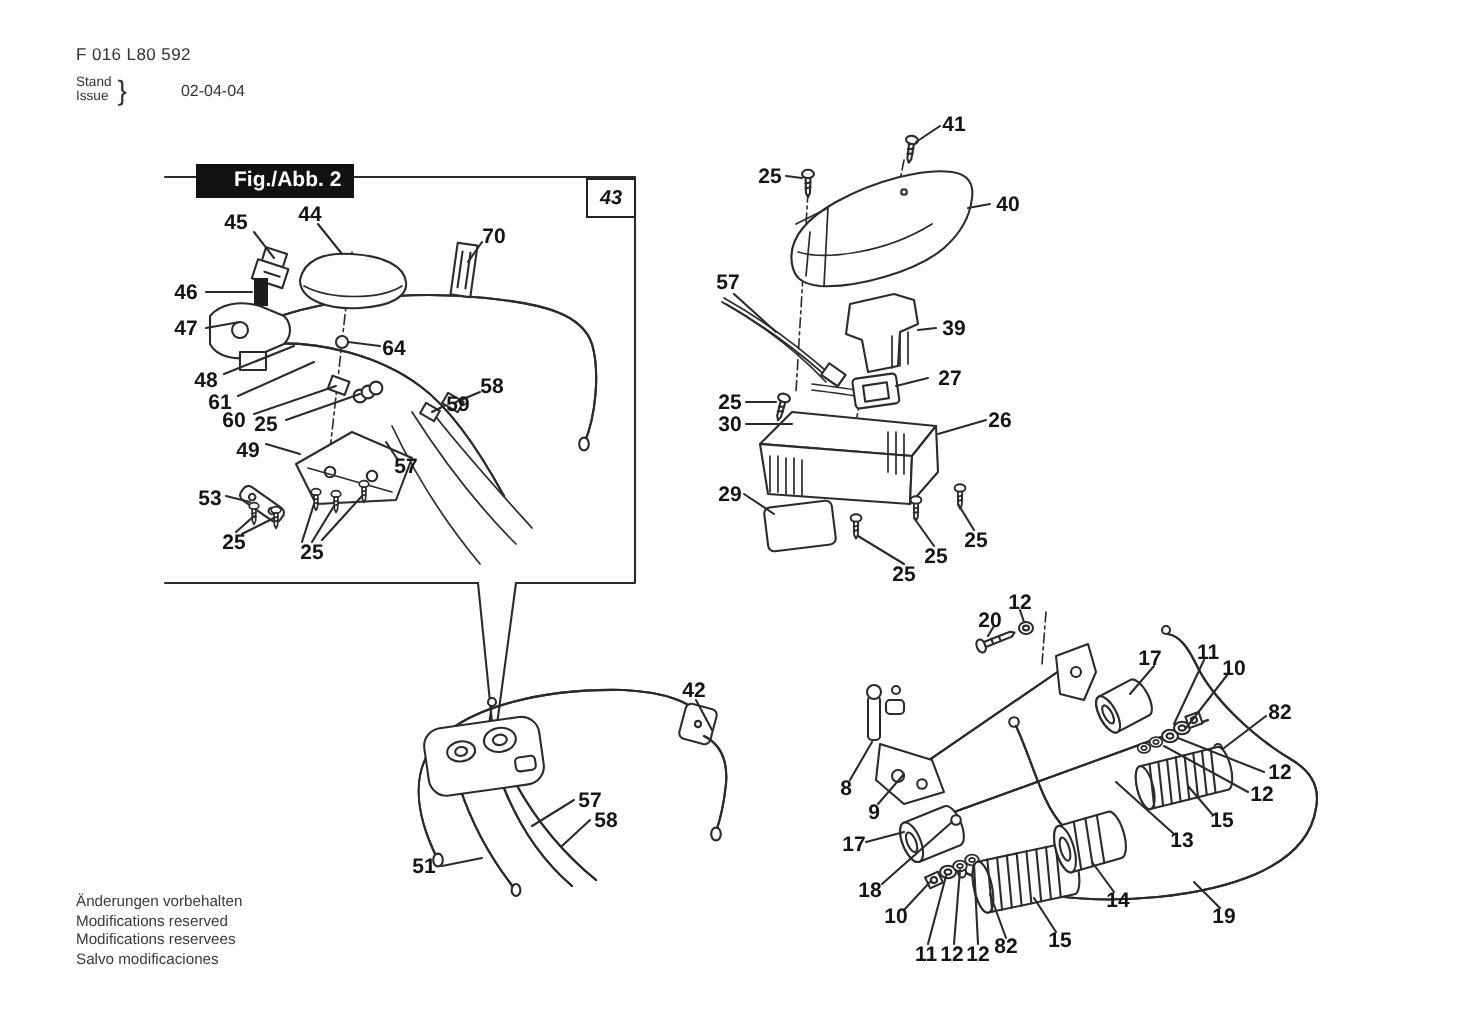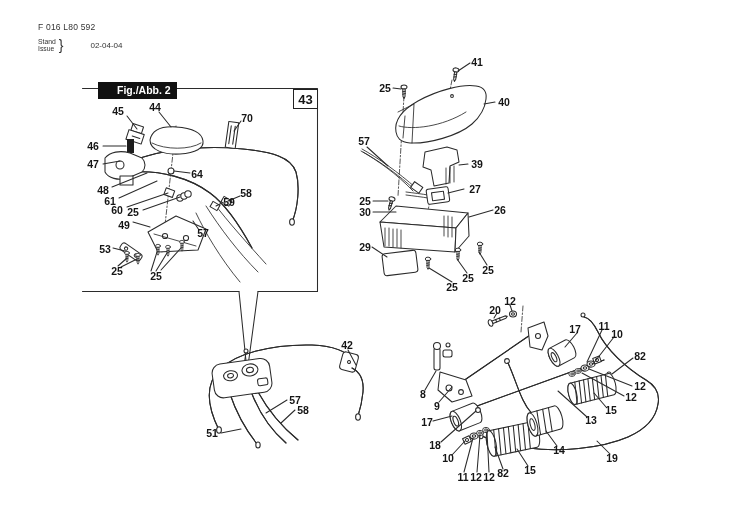--- a/index.html
+++ b/index.html
@@ -15,21 +15,21 @@
   .dash{stroke-width:.8;stroke-dasharray:5 2 1.5 2;}
   .plabel{font:700 10.5px "Liberation Sans",sans-serif;fill:#151515;text-anchor:middle;stroke:none;}
   .hdr{position:absolute;left:38px;top:22px;font-size:8.5px;color:#333;letter-spacing:.2px;}
   .standblk{position:absolute;left:38px;top:37px;display:flex;align-items:center;gap:2px;color:#333;}
   .standblk .two{display:flex;flex-direction:column;font-size:6.8px;line-height:7.5px;}
   .standblk .brace{font-size:14px;font-weight:400;margin:0 1px;}
   .standblk .date{font-size:8px;margin-left:24px;}
   .figbadge{position:absolute;left:98px;top:38px;background:#111;color:#fff;
             font-size:10.5px;font-weight:700;padding:2px 6px 3px 19px;margin-top:44px;}
   .box43{position:absolute;left:293px;top:89px;width:23px;height:18px;border:1.4px solid #222;
-         display:flex;align-items:center;justify-content:center;font-size:13px;font-weight:700;color:#151515;background:#fff;}
+         display:flex;align-items:center;justify-content:center;font-size:10px;font-weight:700;color:#151515;background:#fff;font-style:italic;}
   .footer{position:absolute;left:38px;top:446px;font-size:7.6px;line-height:9.6px;color:#3a3a3a;}
 </style>
 </head>
 <body>
 
 <div id="page">
 
 <svg width="734" height="518" viewBox="0 0 734 518">
   <defs>
     <g id="screwV">
@@ -436,14 +436,20 @@
     <span>Stand</span>
     <span>Issue</span>
   </span>
   <span class="brace">}</span>
   <span class="date">02-04-04</span>
 </div>
 <div class="figbadge">Fig./Abb. 2</div>
 
 <div class="box43">43</div>
 
-
+<div class="footer">
+  <div>Änderungen vorbehalten</div>
+  <div>Modifications reserved</div>
+  <div>Modifications reservees</div>
+  <div>Salvo modificaciones</div>
 </div>
 
+</div>
+
 </body></html>

